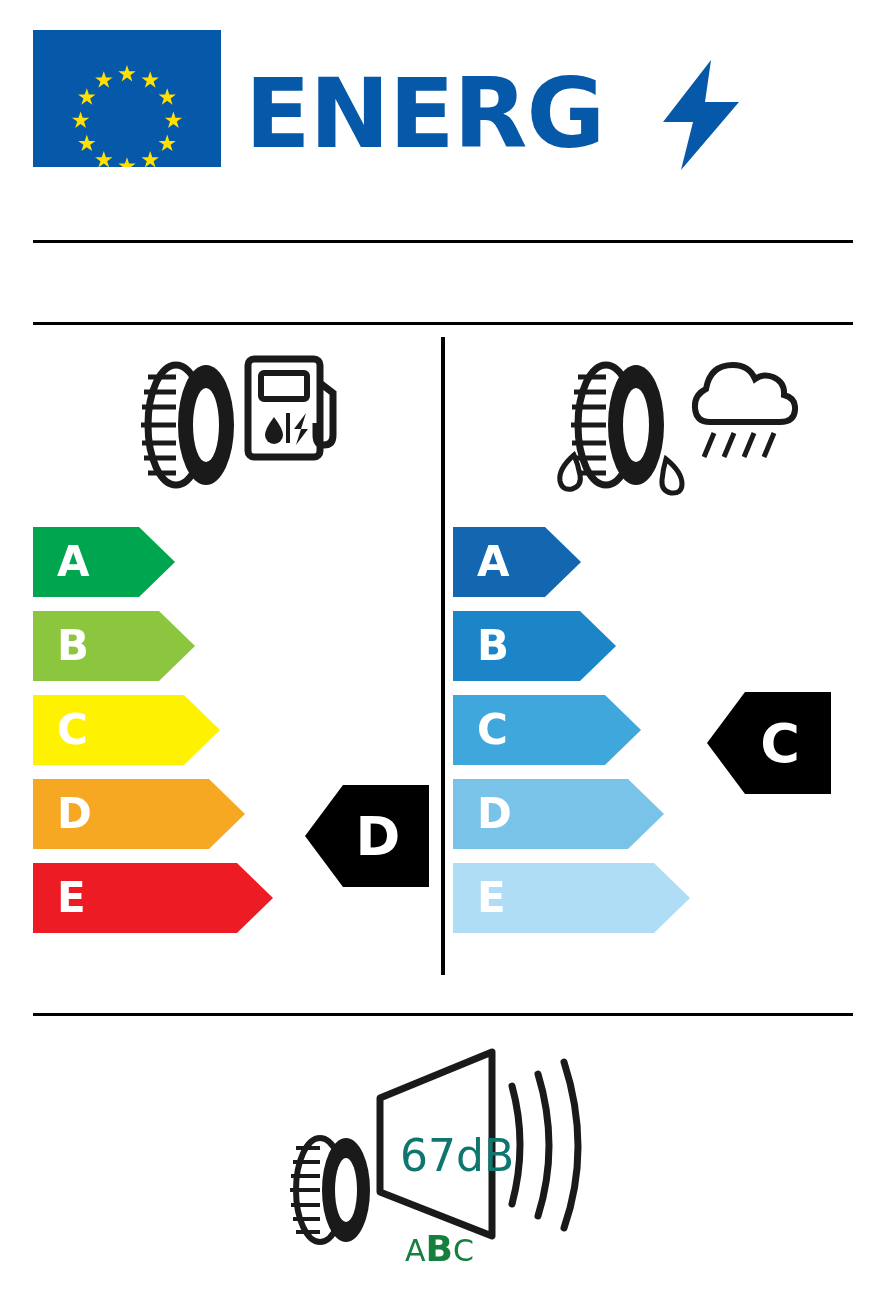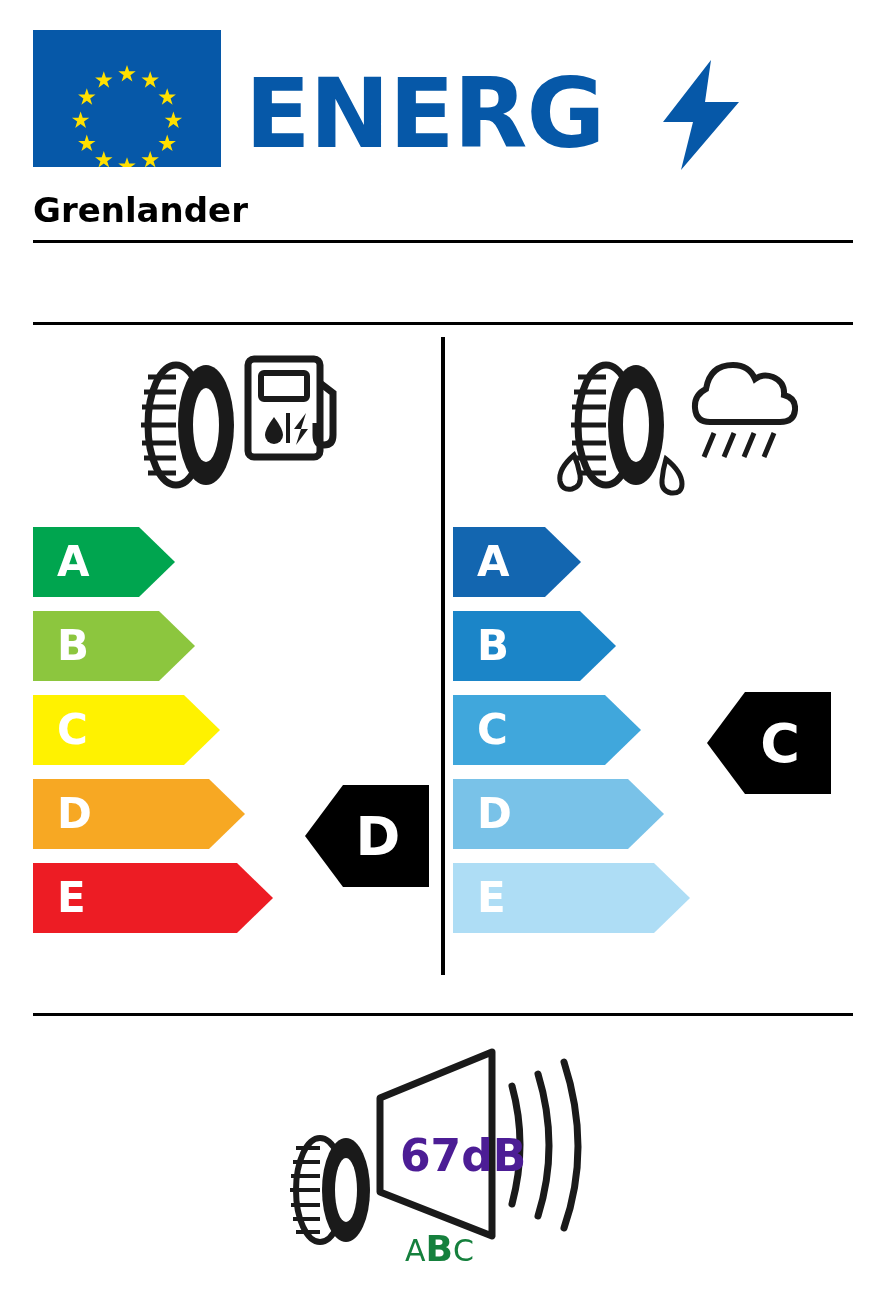--- a/index.html
+++ b/index.html
@@ -186,22 +186,22 @@
     left: 280px;
     top: 1040px;
     width: 330px;
     height: 230px;
   }
   .noise-db {
     position: absolute;
     left: 120px;
     top: 90px;
     font-size: 44px;
-    font-weight: bold;
-    color: #4c1d95;
+    font-weight: normal;
+    color: #0f766e;
     font-family: "DejaVu Sans", sans-serif;
   }
   .noise-classes {
     position: absolute;
     left: 125px;
     top: 188px;
     font-size: 30px;
     font-family: "DejaVu Sans", sans-serif;
     color: #15803d;
     letter-spacing: 0px;
@@ -234,21 +234,20 @@
           <polygon points="94,127.2 96.1,133.5 102.7,133.5 97.4,137.4 99.4,143.7 94,139.8 88.6,143.7 90.6,137.4 85.3,133.5 91.9,133.5"></polygon>
         </g>
       </svg>
     </div>
     <div class="energ-word">ENERG</div>
     <svg class="bolt" viewBox="0 0 76 110" xmlns="http://www.w3.org/2000/svg">
       <polygon points="48,0 0,62 30,62 18,110 76,42 42,42" fill="#0658a8"></polygon>
     </svg>
   </div>
 
-  <div class="brand">Grenlander</div>
   <div class="rule rule-brand"></div>
   <div class="rule rule-top-grades"></div>
   <div class="divider-vertical"></div>
 
   <div class="panel panel-left">
     <svg class="pictogram picto-left" viewBox="0 0 220 175" xmlns="http://www.w3.org/2000/svg">
       <g>
 
         <ellipse cx="48" cy="88" rx="28" ry="60" fill="none" stroke="#1a1a1a" stroke-width="7"></ellipse>
         <ellipse cx="78" cy="88" rx="28" ry="60" fill="#1a1a1a"></ellipse>

